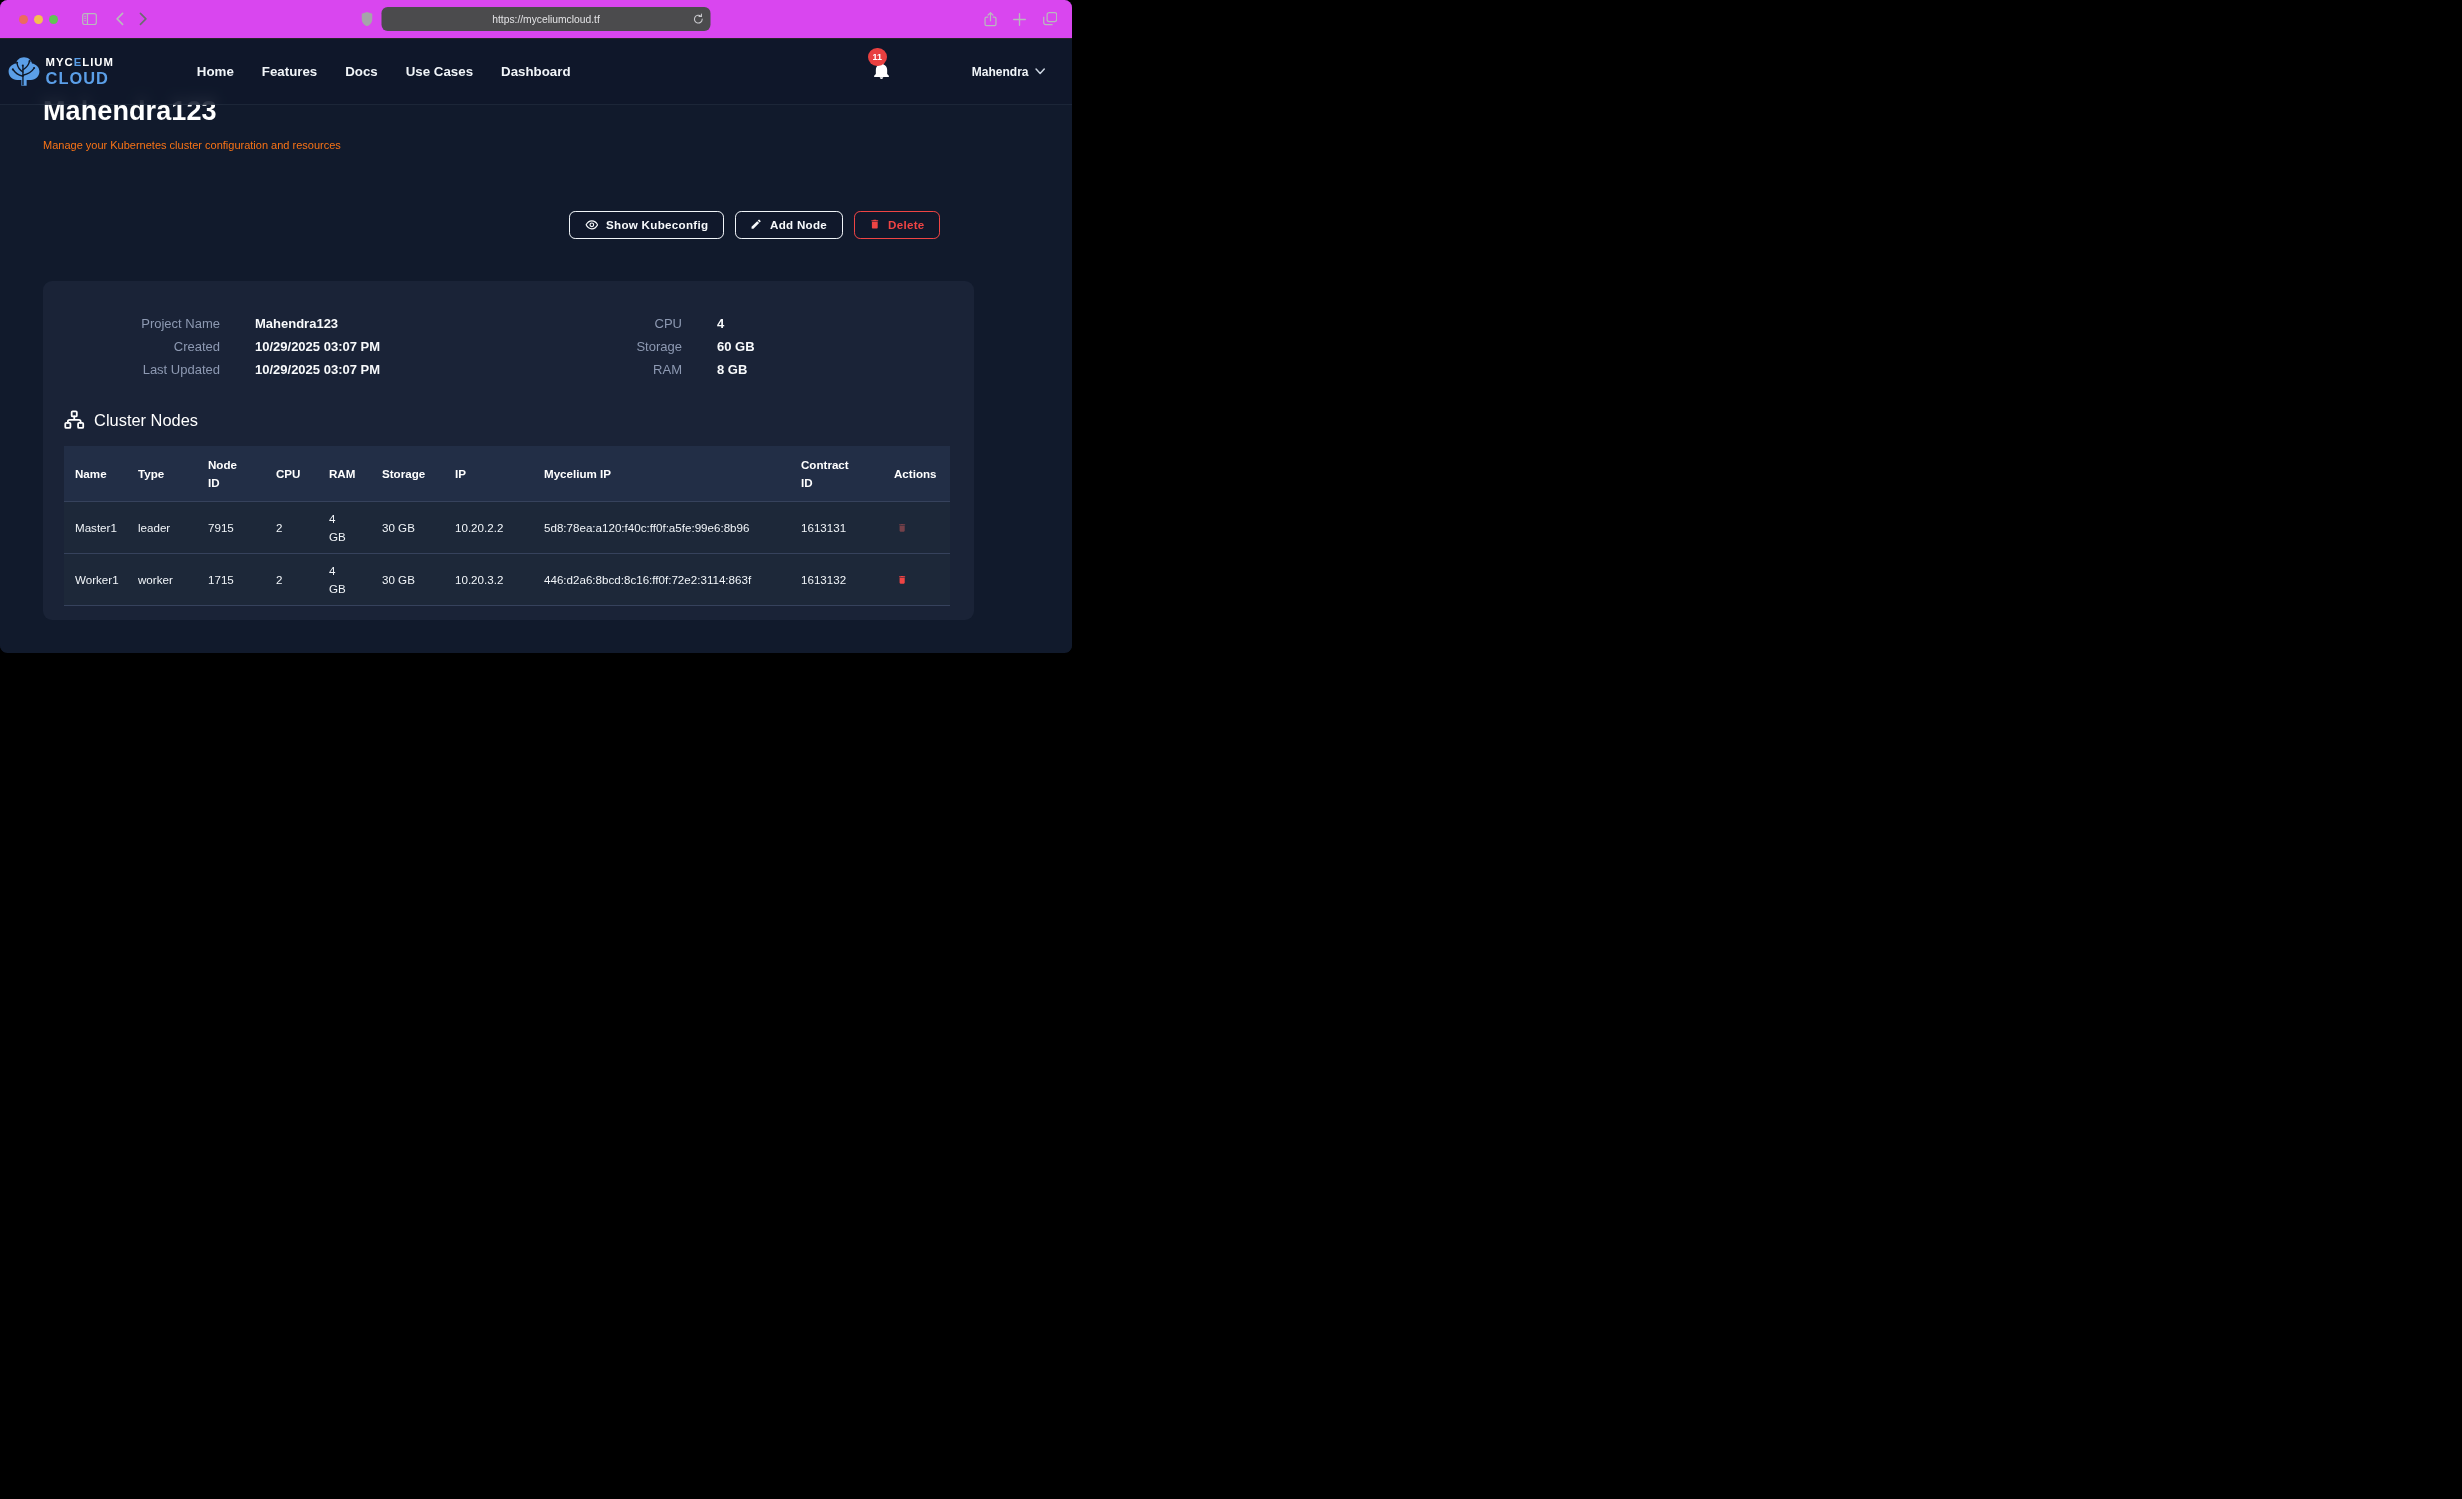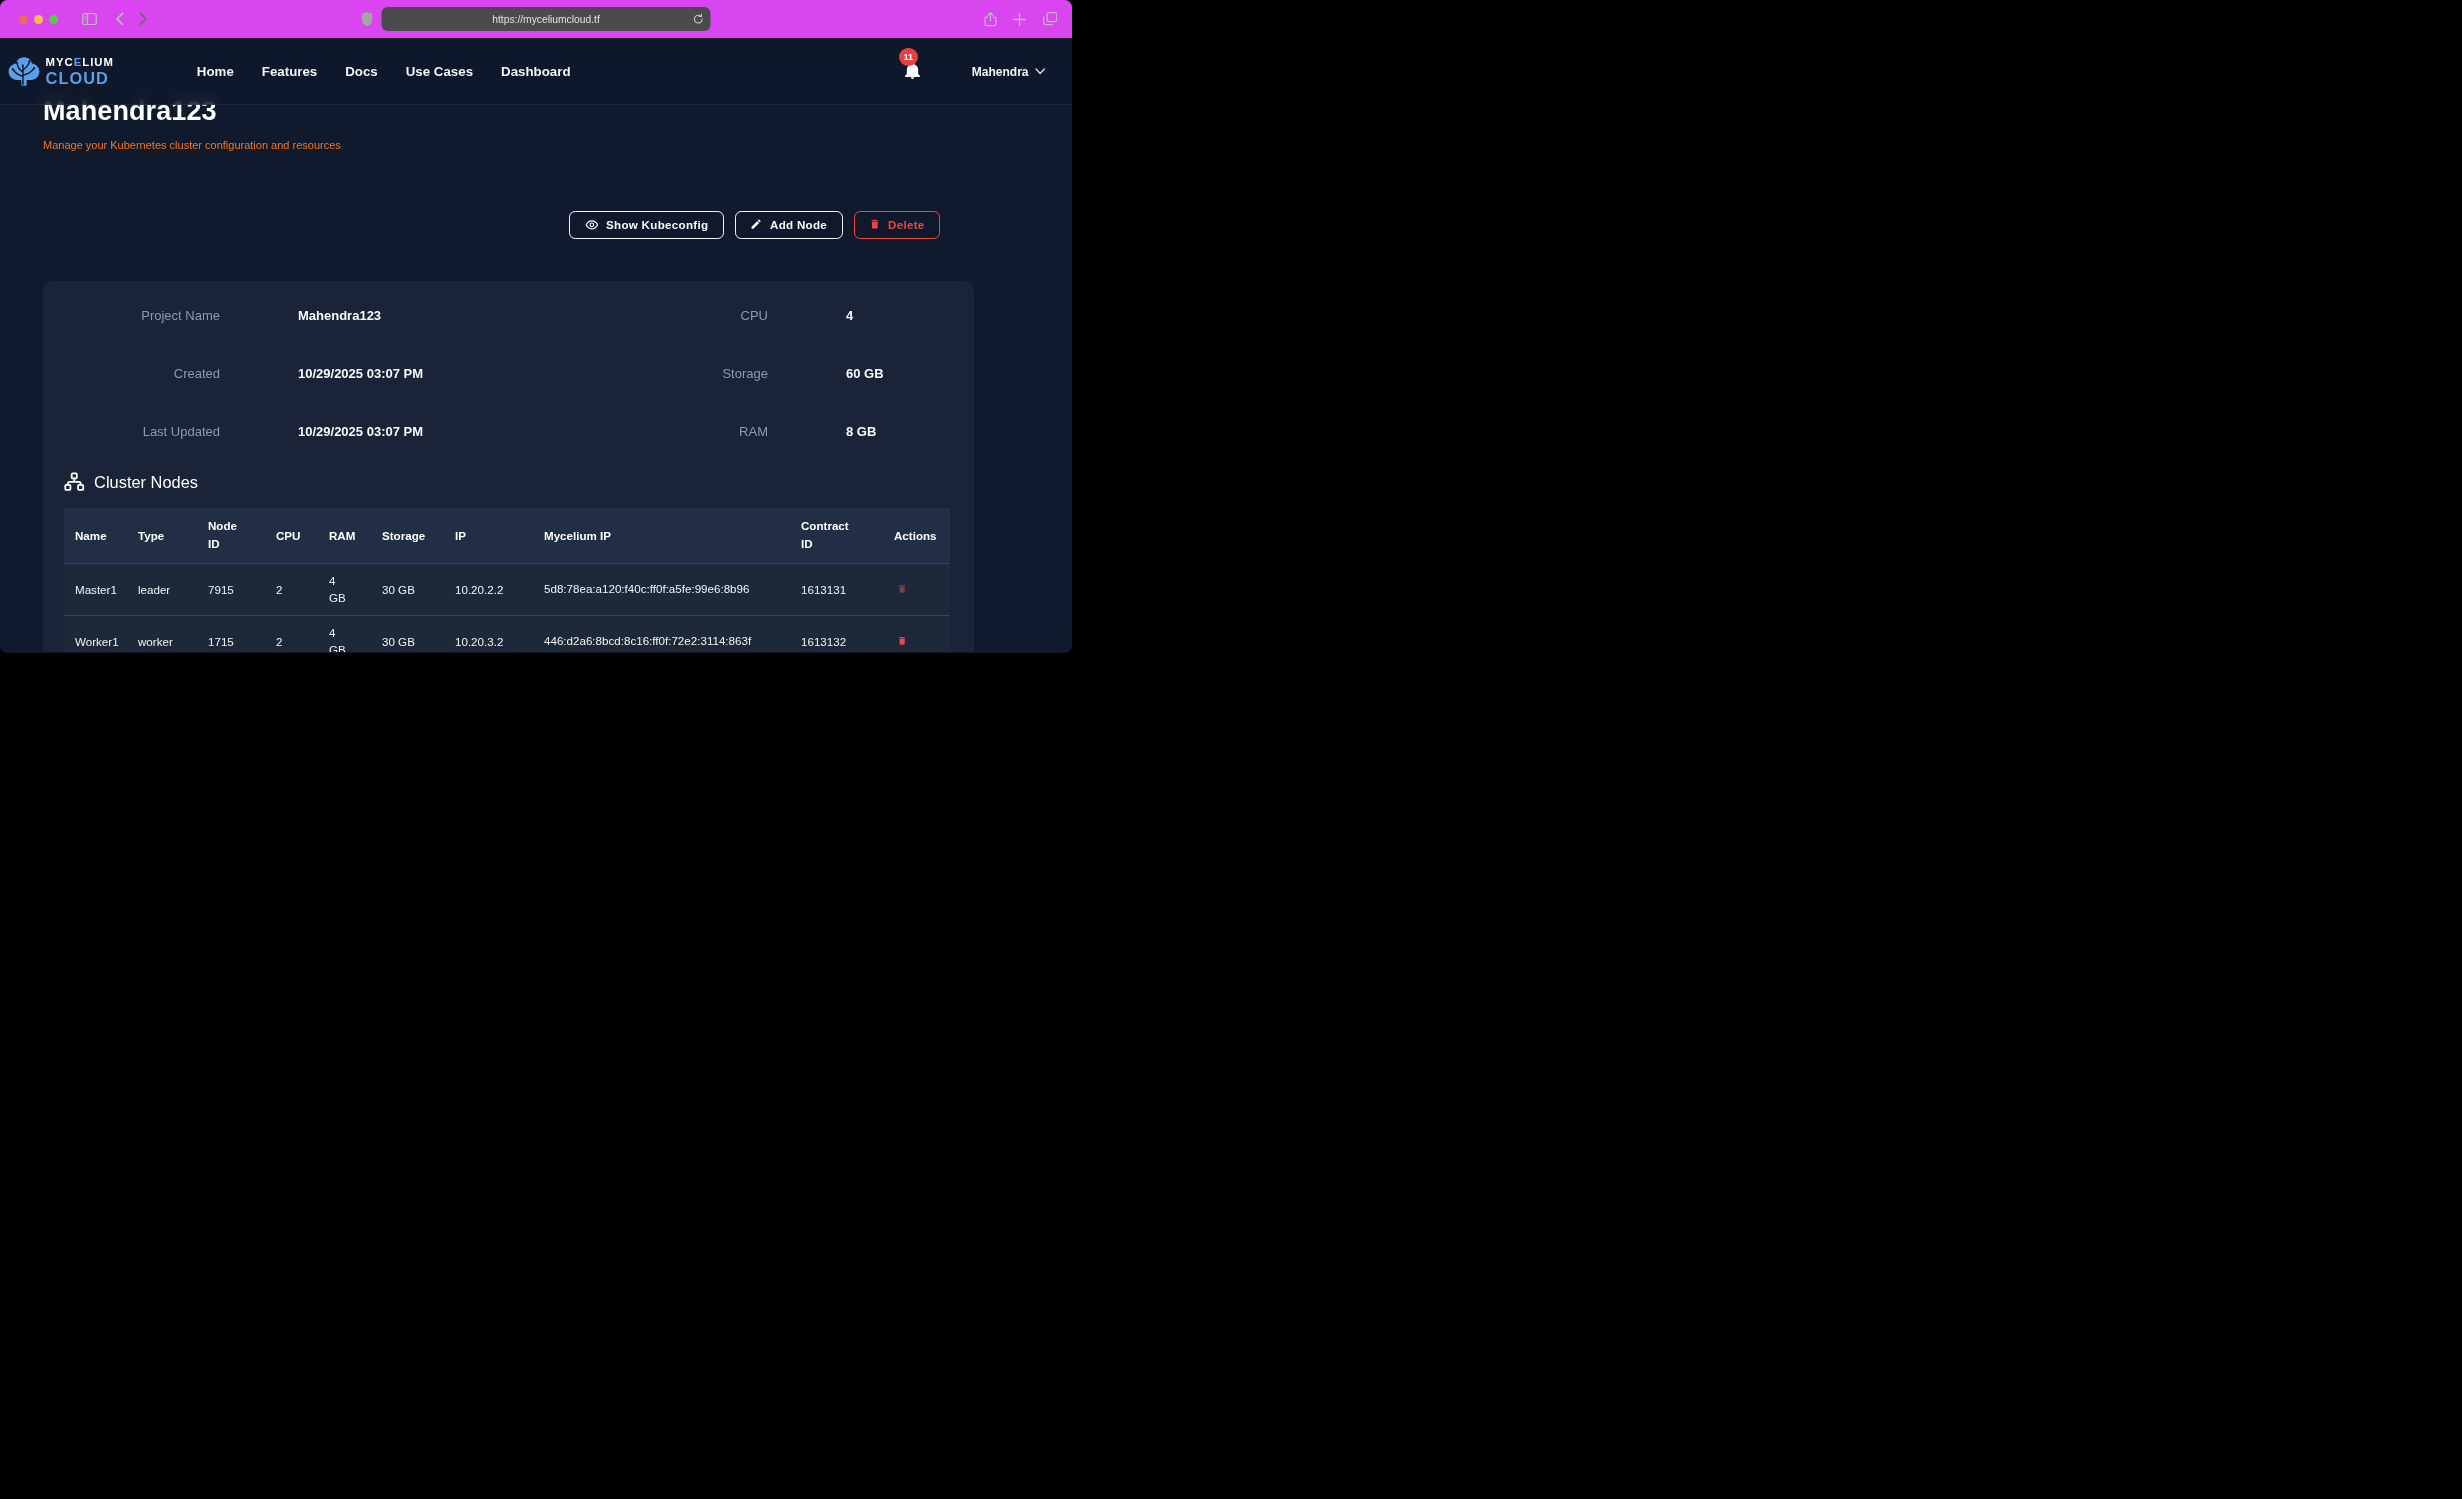--- a/index.html
+++ b/index.html
@@ -30,42 +30,42 @@
             background:rgba(15,23,42,0.74); backdrop-filter:blur(6.2px); -webkit-backdrop-filter:blur(6.2px);
             border-bottom:0.7px solid rgba(148,163,184,0.10);
             display:flex; align-items:center; padding:0 27px 0 6.8px; }
   .brand { display:flex; align-items:center; gap:4.8px; }
   .brand-text { line-height:1; }
   .brand-l1 { color:#ffffff; font-weight:bold; font-size:11.3px; letter-spacing:1px; }
   .brand-accent { color:#5b9fe8; }
   .brand-l2 { color:#5b9fe8; font-weight:bold; font-size:16.4px; letter-spacing:1px; margin-top:1.4px; }
   .nav-links { display:flex; gap:28px; margin-left:83px; }
   .nav-link { color:#f1f5f9; font-size:13.3px; font-weight:600; text-decoration:none; cursor:pointer; }
-  .nav-right { margin-left:auto; display:flex; align-items:center; gap:23px; }
+  .nav-right { margin-left:auto; display:flex; align-items:center; gap:54px; }
   .bell-wrap { position:relative; background:none; border:none; color:#ffffff; cursor:pointer; }
   .badge { position:absolute; top:-12.3px; left:-4.8px; min-width:18.5px; height:18px; padding:0 4.1px; border-radius:9px;
            background:#e84040; color:#fff; font-size:9px; font-weight:bold; display:flex; align-items:center; justify-content:center; }
   .user-menu { display:flex; align-items:center; gap:6.2px; background:none; border:none; cursor:pointer;margin-left:28px; }
   .user-name { color:#f1f5f9; font-size:12px; font-weight:600; }
   .user-menu svg { color:#cbd5e1; }
 
   .content { position:relative; z-index:1; padding:57px 98px 0 43px; }
   .page-title { color:#ffffff; font-size:27px; font-weight:bold; letter-spacing:0.1px; }
   .page-subtitle { margin-top:11.6px; color:#f97316; font-size:11px; }
 
   .actions-row { margin-top:60px; display:flex; justify-content:flex-end; gap:11px; padding-right:34px; }
   .btn { display:flex; align-items:center; gap:7.5px; height:28px; padding:0 14.4px; border-radius:6.2px;
          background:rgba(15,23,42,0.35); border:1px solid #f1f5f9; color:#f8fafc;
          font-family:"Liberation Sans", sans-serif; font-size:11.6px; font-weight:bold; letter-spacing:0.3px; cursor:pointer; }
   .btn svg { display:block; }
   .btn-danger { border-color:#ef4444; color:#ef4444; }
 
   .card { margin-top:42px; margin-bottom:48px; background:#1a2337; border-radius:9px; padding:20.5px 24px 13.7px 21px; }
 
-  .details-grid { display:grid; grid-template-columns:156px 226px 236px 1fr; row-gap:8.2px; align-items:center; margin-top:7px;gap:43px; }
+  .details-grid { display:grid; grid-template-columns:156px 226px 236px 1fr; row-gap:8.2px; align-items:center; margin-top:15px; }
   .detail-label { text-align:right; color:#8d99b2; font-size:13px; }
   .detail-value { padding-left:35px; color:#f8fafc; font-size:13px; font-weight:600; }
 
   .nodes-heading { margin-top:33px; display:flex; align-items:center; gap:9.6px; color:#ffffff; }
   .nodes-heading .hd { font-size:16.4px; font-weight:normal; }
   .nodes-heading svg { color:#ffffff; }
 
   table { width:100%; border-collapse:collapse; table-layout:fixed; margin-top:15px; }
   thead tr { background:#222e46; }
   tbody tr { background:#1d2839; border-top:0.7px solid #36425c; }

